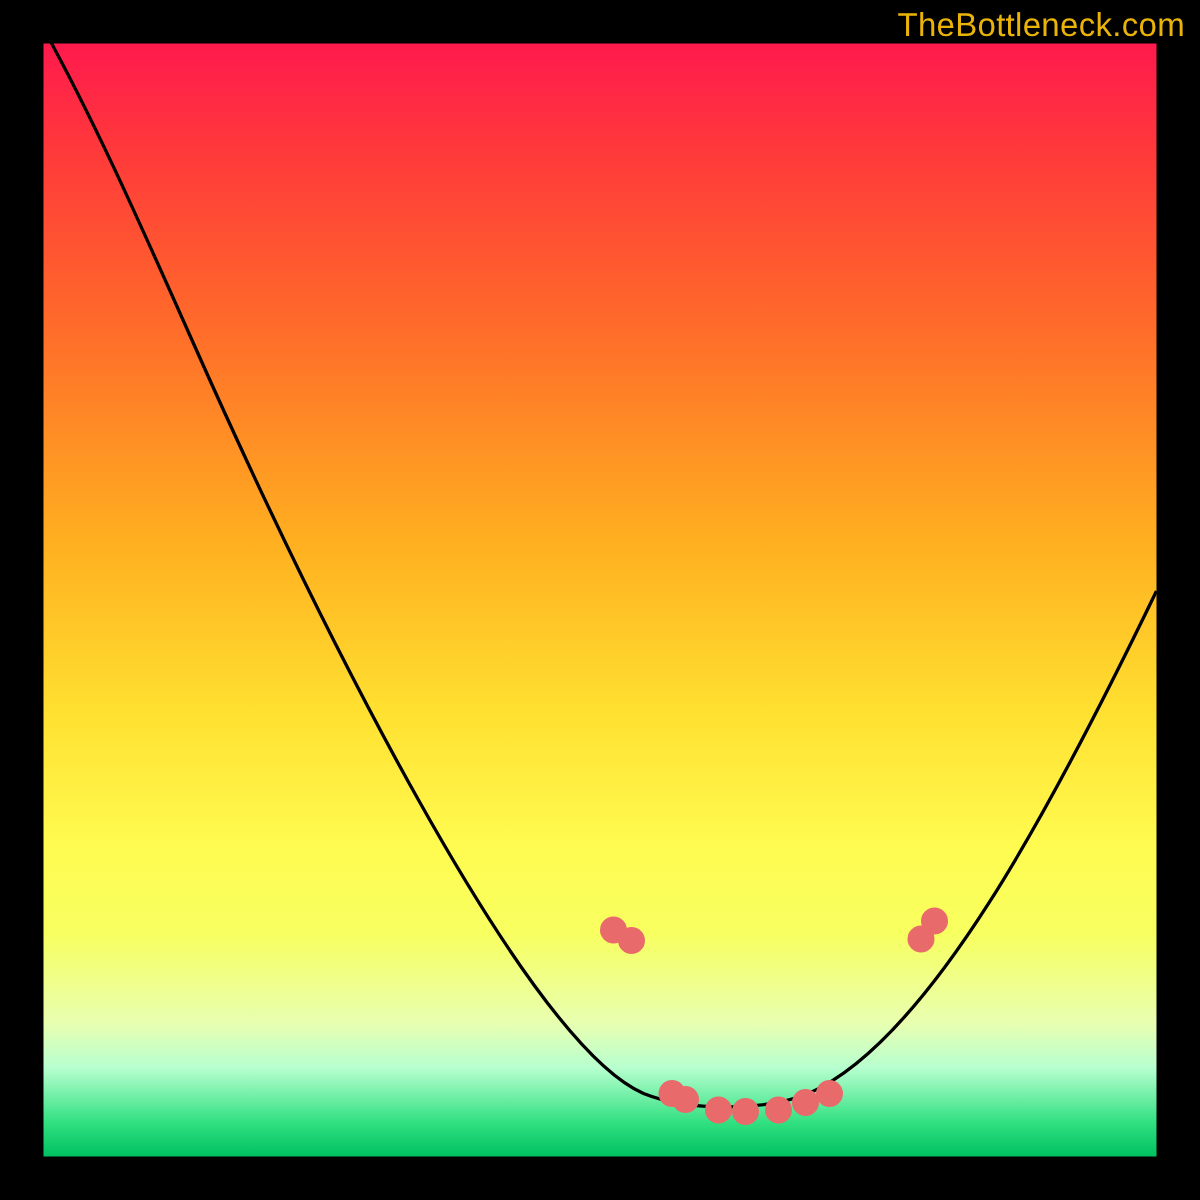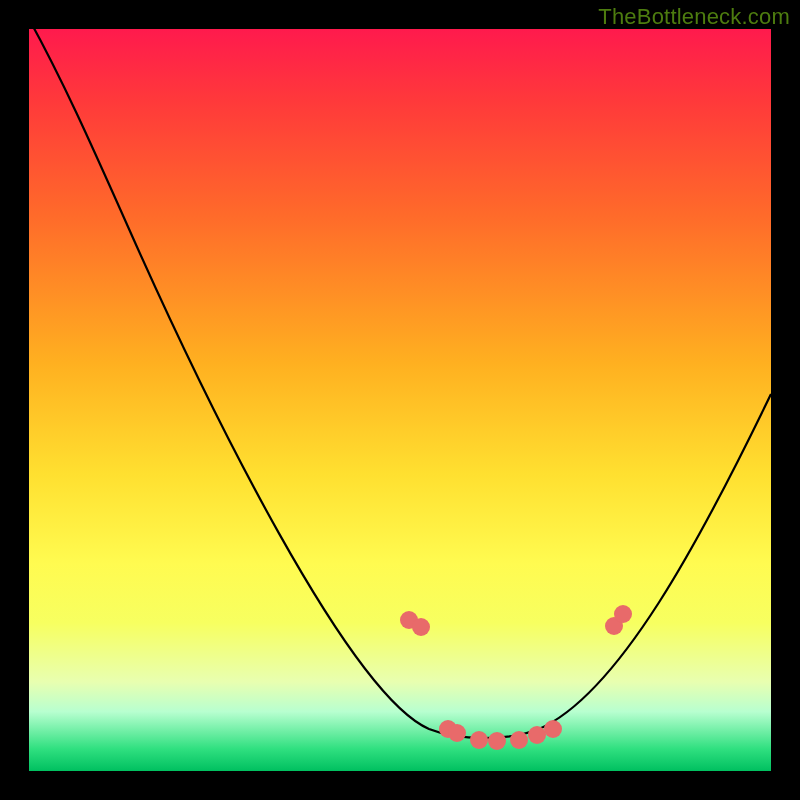--- a/index.html
+++ b/index.html
@@ -28,21 +28,21 @@
       #e8ffb0 88%,
       #b8ffd0 92%,
       #30e080 97%,
       #00c060 100%
     );
   }
   .watermark {
     position: absolute;
     top: 4px;
     right: 10px;
-    color: #4d7c0f;
+    color: #eab308;
     font-size: 22px;
     letter-spacing: 0.2px;
     user-select: none;
   }
   svg.curve {
     position: absolute;
     left: 29px;
     top: 29px;
     width: 742px;
     height: 742px;

